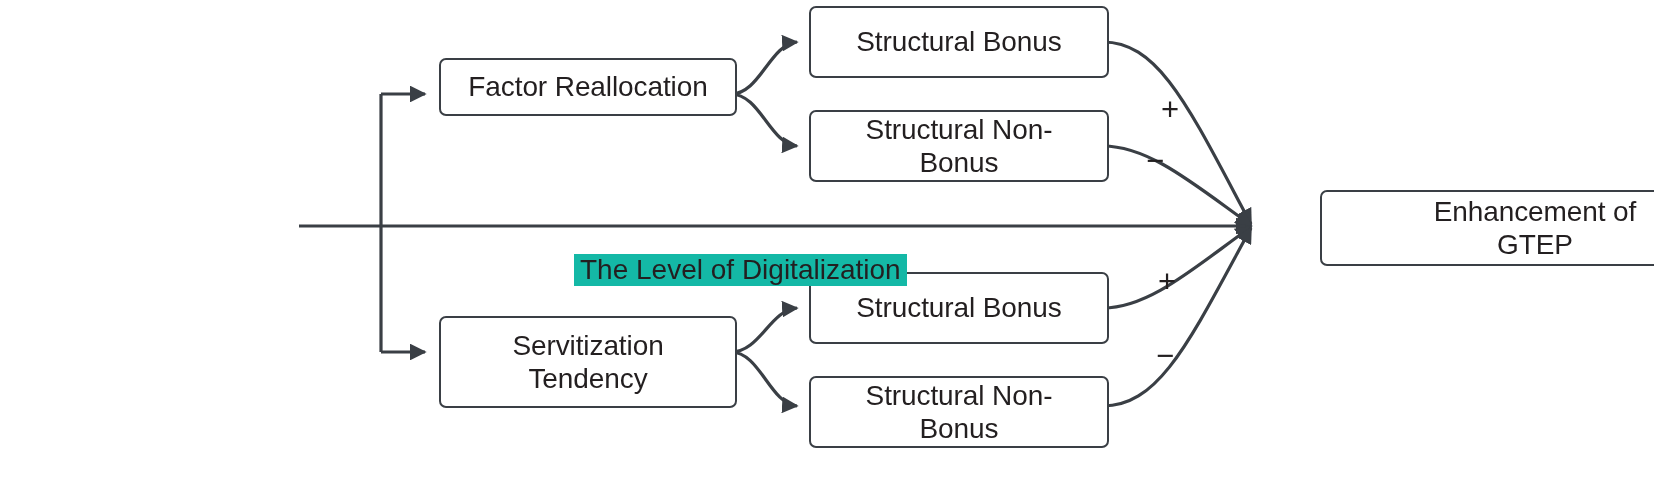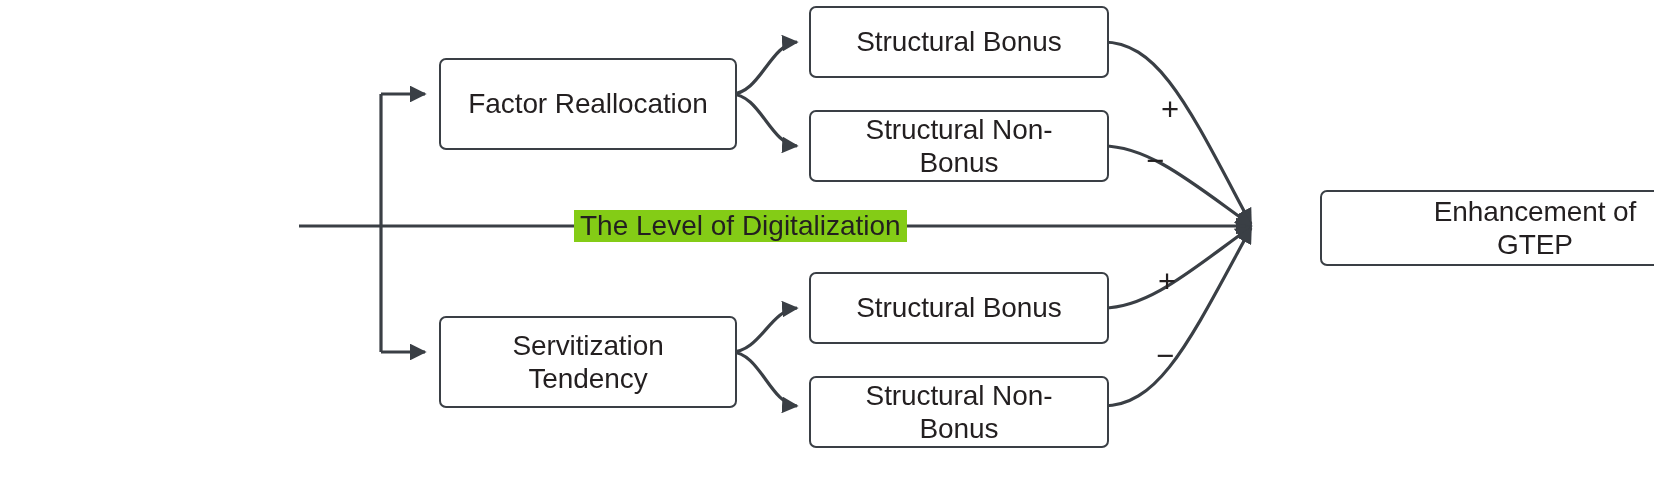--- a/index.html
+++ b/index.html
@@ -51,23 +51,24 @@
     font-weight: 400;
     text-align: center;
     background: transparent;
   }
   .edge-label {
     position: absolute;
     z-index: 4;
     color: #231f20;
     font-size: 28px;
     line-height: 1;
-    background: #84cc16;
+    background: #14b8a6;
     padding: 2px 6px;
     white-space: nowrap;
+    margin-top: 44px;
   }
 </style>
 </head>
 <body>
 
 <div id="canvas">
 
   <svg class="edge-layer" viewBox="0 0 1654 480" xmlns="http://www.w3.org/2000/svg">
     <defs>
       <marker id="arrow" viewBox="0 0 10 10" refX="9" refY="5" markerWidth="5.2" markerHeight="5.2" orient="auto-start-reverse">
@@ -99,21 +100,21 @@
 
       <path d="M 1103 146 C 1150 146, 1196 186, 1251 225" marker-end="url(#arrow)"></path>
 
       <path d="M 1103 308 C 1150 308, 1196 266, 1251 227" marker-end="url(#arrow)"></path>
 
       <path d="M 1103 406 C 1160 406, 1190 340, 1251 228" marker-end="url(#arrow)"></path>
     </g>
   </svg>
 
 
-  <div class="node" style="left:433px; top:58px; width:298px; height:92px;">Factor Reallocation</div>
+  <div class="node" style="left:433px; top:58px; width:298px; height:58px;">Factor Reallocation</div>
 
   <div class="node" style="left:433px; top:316px; width:298px; height:92px;">Servitization
 Tendency</div>
 
   <div class="node" style="left:803px; top:6px; width:300px; height:72px;">Structural Bonus</div>
 
   <div class="node" style="left:803px; top:110px; width:300px; height:72px;">Structural Non-
 Bonus</div>
 
   <div class="node" style="left:803px; top:272px; width:300px; height:72px;">Structural Bonus</div>

